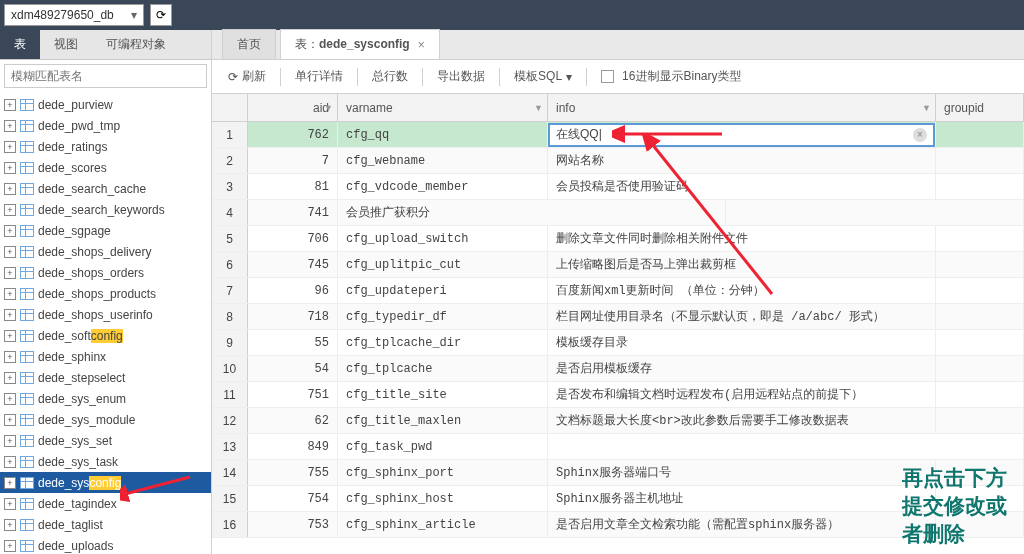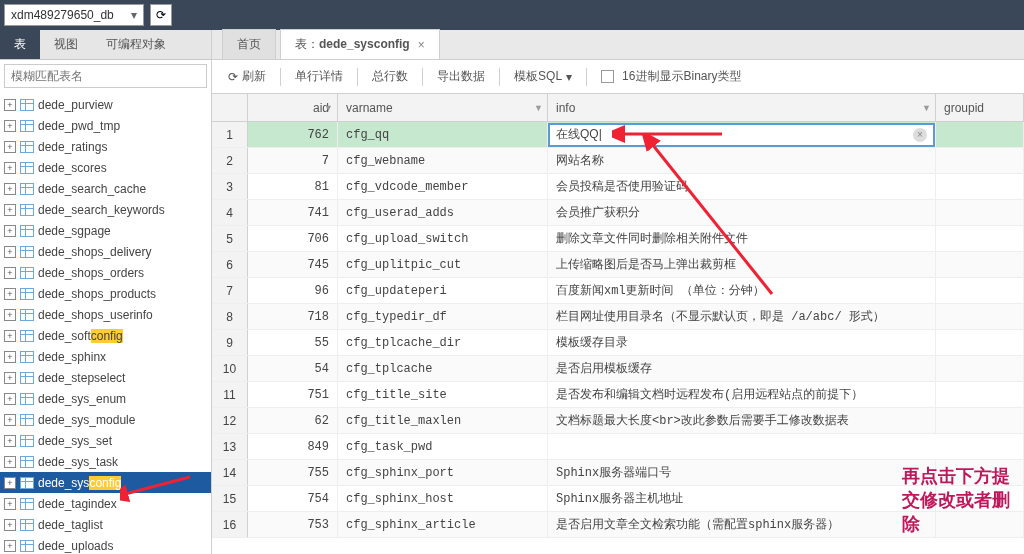--- a/index.html
+++ b/index.html
@@ -43,21 +43,21 @@
 .c-info{width:388px}
 .c-grp{flex:1}
 .grow{display:flex;height:26px;border-bottom:1px solid #eee;align-items:center}
 .grow:nth-child(even){background:#fafafa}
 .grow.selrow{background:#c5e8ce}
 .gc{border-right:1px solid #eee;display:flex;align-items:center;padding:0 8px;height:100%;color:#444;font-family:"Courier New",monospace}
 .gc.c-num{background:#f3f3f3;justify-content:center;border-right:1px solid #d0d0d0;font-family:inherit}
 .gc.c-aid{justify-content:flex-end}
 .edit-cell{border:2px solid #5b9bd5;background:#fff;height:24px;width:100%;display:flex;align-items:center;justify-content:space-between;padding:0 6px}
 .edit-cell .clr{width:14px;height:14px;border-radius:50%;background:#ddd;color:#888;font-size:10px;text-align:center;line-height:14px}
-.red-text{position:absolute;color:#be185d;font-size:18px;font-weight:bold;pointer-events:none}
+.red-text{position:absolute;color:#0f766e;font-size:21px;font-weight:bold;pointer-events:none}
 svg.arr{position:absolute;pointer-events:none}
 </style>
 </head>
 <body>
 
 <div class="app">
   <div class="topbar">
     <div class="db-select">
       <span>xdm489279650_db</span>
       <span class="chev">▾</span>
@@ -263,21 +263,20 @@
             <div class="grow">
               <div class="gc c-num">3</div>
               <div class="gc c-aid">81</div>
               <div class="gc c-var">cfg_vdcode_member</div>
               <div class="gc c-info">会员投稿是否使用验证码</div>
               <div class="gc c-grp"></div>
             </div>
             <div class="grow">
               <div class="gc c-num">4</div>
               <div class="gc c-aid">741</div>
-              <div class="gc c-var">cfg_userad_adds</div>
               <div class="gc c-info">会员推广获积分</div>
               <div class="gc c-grp"></div>
             </div>
             <div class="grow">
               <div class="gc c-num">5</div>
               <div class="gc c-aid">706</div>
               <div class="gc c-var">cfg_upload_switch</div>
               <div class="gc c-info">删除文章文件同时删除相关附件文件</div>
               <div class="gc c-grp"></div>
             </div>

